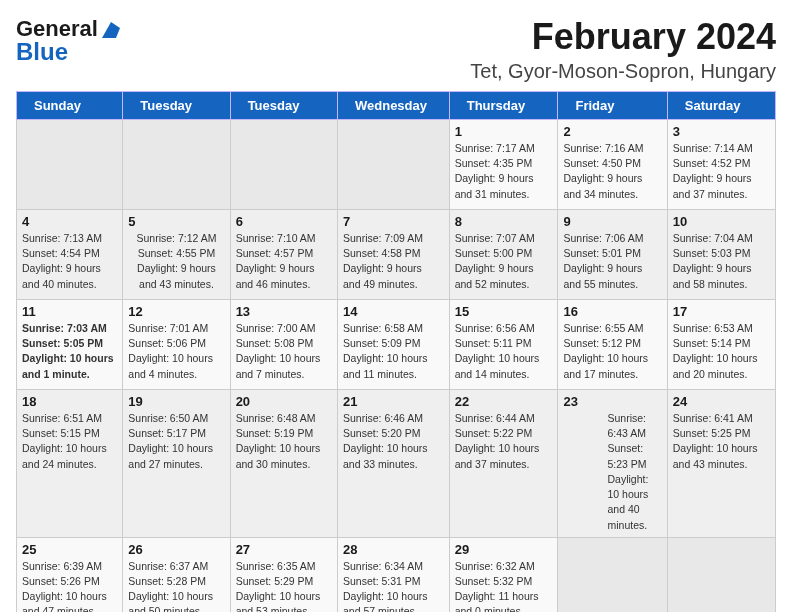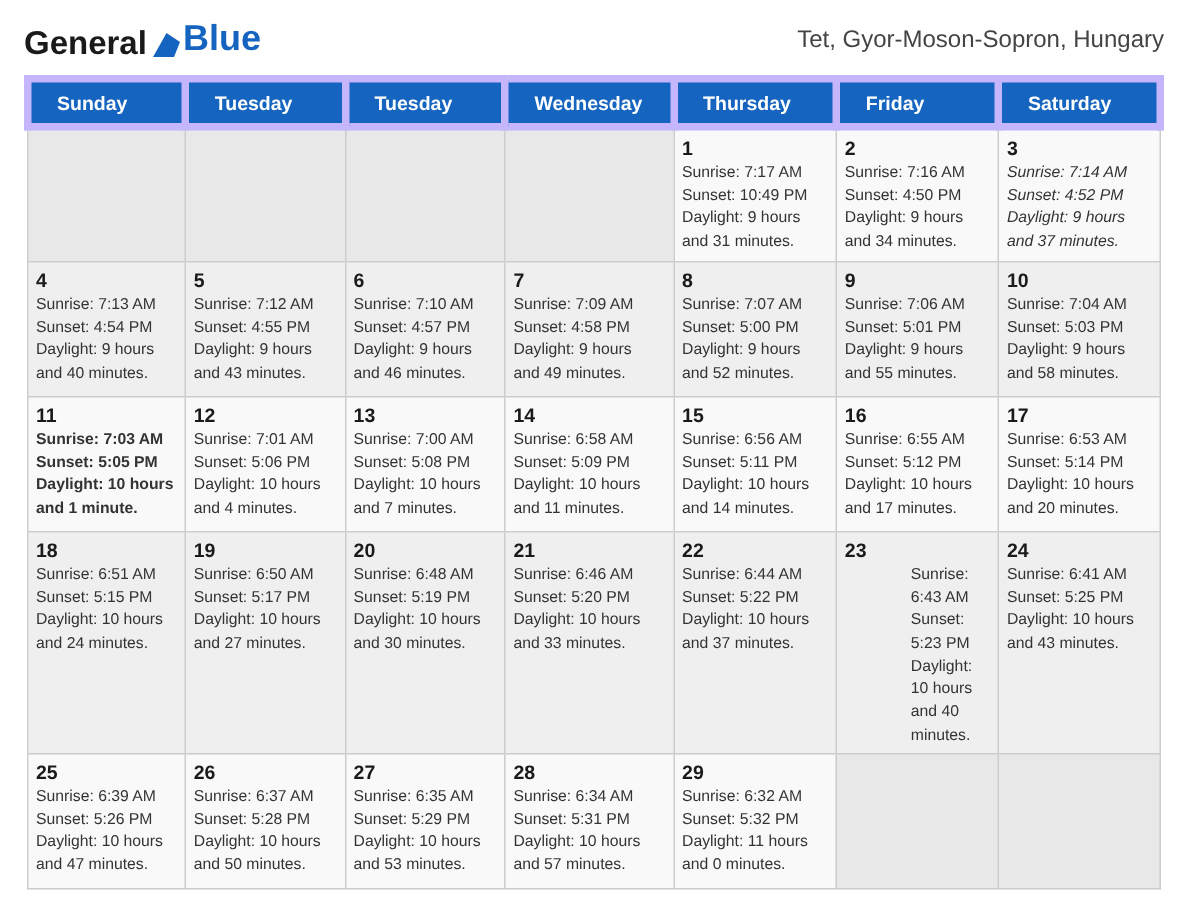--- a/index.html
+++ b/index.html
@@ -11,49 +11,49 @@
       padding: 16px;
     }
     .header-area {
       display: flex;
       justify-content: space-between;
       align-items: flex-start;
       margin-bottom: 8px;
     }
     .logo {
       display: flex;
-      flex-direction: row;
+      flex-direction: column;
       align-items: flex-start;
     }
     .title-area {
       text-align: right;
     }
     .month-title {
       font-size: 36px;
       font-weight: bold;
       color: #1a1a1a;
     }
     .location-title {
-      font-size: 16px;
+      font-size: 20px;
       color: #444;
       margin-top: 2px;
     }
     table {
       width: 100%;
       border-collapse: collapse;
       font-size: 11px;
     }
     thead tr th {
       background: #1565c0;
       color: #fff;
       padding: 6px 17px;
       text-align: left;
       font-size: 13px;
       font-weight: bold;
-      border: 5px solid #c4b5fd;
+      border: 1px solid #c4b5fd;
     }
     tbody tr td {
       border: 1px solid #ccc;
       vertical-align: top;
       padding: 4px 5px;
       width: 113px;
       min-height: 80px;
       height: 90px;
     }
     tbody tr:nth-child(odd) td {
@@ -84,20 +84,21 @@
   <div class="logo">
     <div style="display:flex;align-items:center;">
       <span style="font-size:22px;font-weight:bold;color:#1a1a1a;">General</span>
       <svg width="22" height="18" viewBox="0 0 22 18" style="margin-left:2px;">
         <polygon points="2,18 11,2 20,8 16,18" fill="#1565c0"></polygon>
       </svg>
     </div>
     <span style="font-size:24px;font-weight:bold;color:#1565c0;margin-top:-4px;">Blue</span>
   </div>
   <div class="title-area">
+    <div class="month-title">February 2024</div>
     <div class="location-title">Tet, Gyor-Moson-Sopron, Hungary</div>
   </div>
 </div>
 
 <table>
   <thead>
     <tr id="header-row">
         <th>Sunday</th>
         <th>Tuesday</th>
         <th>Tuesday</th>
@@ -109,50 +110,50 @@
   </thead>
   <tbody id="calendar-body">
   <tr>
         <td class="empty-cell"></td>
         <td class="empty-cell"></td>
         <td class="empty-cell"></td>
         <td class="empty-cell"></td>
         <td>
           <div class="day-num">1</div>
           <div class="day-info" style="white-space: pre-line;">Sunrise: 7:17 AM
-Sunset: 10:49 PM
+Sunset: 4:35 PM
 Daylight: 9 hours
 and 31 minutes.</div>
         </td>
         <td>
           <div class="day-num">2</div>
           <div class="day-info" style="white-space: pre-line;">Sunrise: 7:16 AM
 Sunset: 4:50 PM
 Daylight: 9 hours
 and 34 minutes.</div>
         </td>
         <td>
           <div class="day-num">3</div>
-          <div class="day-info" style="white-space: pre-line; font-style: italic;">Sunrise: 7:14 AM
+          <div class="day-info" style="white-space: pre-line;">Sunrise: 7:14 AM
 Sunset: 4:52 PM
 Daylight: 9 hours
 and 37 minutes.</div>
         </td>
       </tr>
       <tr>
         <td>
           <div class="day-num">4</div>
           <div class="day-info" style="white-space: pre-line;">Sunrise: 7:13 AM
 Sunset: 4:54 PM
 Daylight: 9 hours
 and 40 minutes.</div>
         </td>
         <td>
           <div class="day-num">5</div>
-          <div class="day-info" style="white-space: pre-line;">Sunrise: 7:12 AM
+          <div class="day-info" style="white-space: pre-line; text-align: center;">Sunrise: 7:12 AM
 Sunset: 4:55 PM
 Daylight: 9 hours
 and 43 minutes.</div>
         </td>
         <td>
           <div class="day-num">6</div>
           <div class="day-info" style="white-space: pre-line;">Sunrise: 7:10 AM
 Sunset: 4:57 PM
 Daylight: 9 hours
 and 46 minutes.</div>

